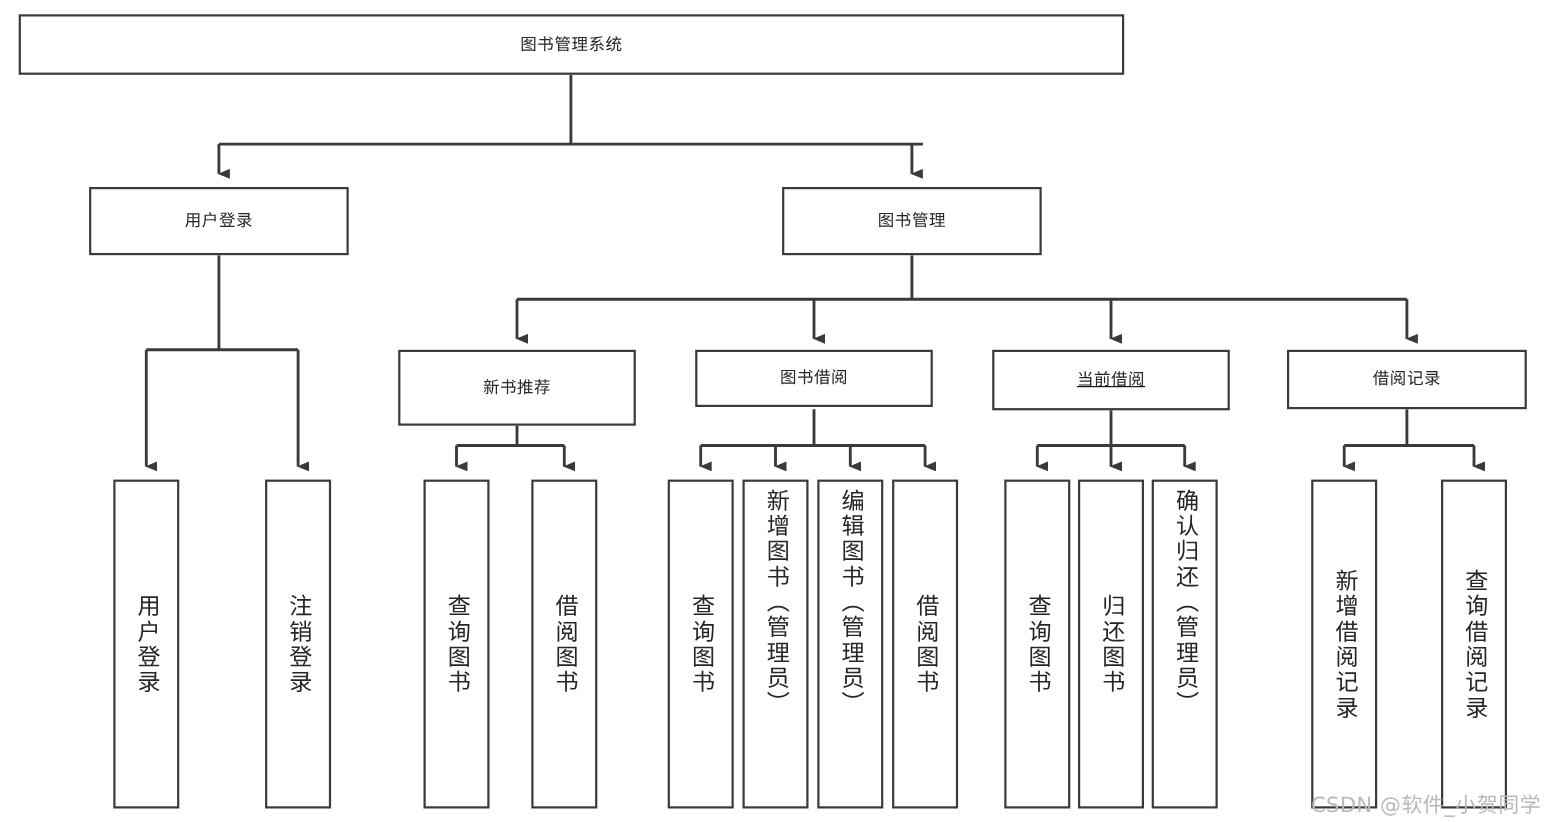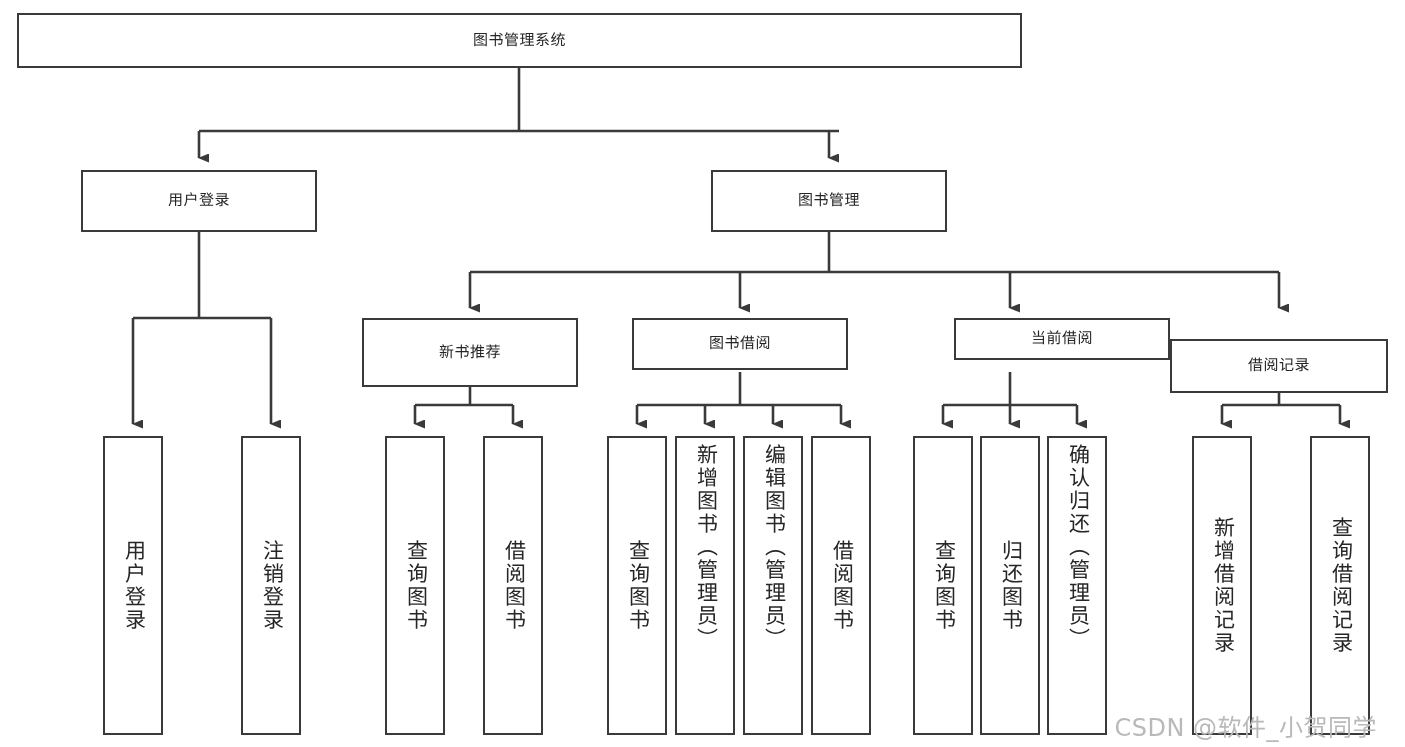--- a/index.html
+++ b/index.html
@@ -51,23 +51,23 @@
   .node.leaf{
     align-items:flex-start;
     padding-top:6px;
   }
   .node.leaf.short{
     align-items:center;
     padding-top:0;
   }
   #watermark{
     position:absolute;
-    right:28px;
+    right:4px;
     bottom:4px;
-    font-size:24px;
+    font-size:19px;
     color:#b9b9b9;
     z-index:5;
     white-space:nowrap;
     letter-spacing:0.5px;
   }
 </style>
 </head>
 <body>
 
 <div id="diagram-root">
@@ -132,24 +132,24 @@
   <div class="node" style="left:711px;top:170px;width:236px;height:62px;">
     <span class="label">图书管理</span>
   </div>
 
   <div class="node" style="left:362px;top:318px;width:216px;height:69px;">
     <span class="label">新书推荐</span>
   </div>
   <div class="node" style="left:632px;top:318px;width:216px;height:52px;">
     <span class="label">图书借阅</span>
   </div>
-  <div class="node" style="left:954px;top:318px;width:216px;height:42px;">
+  <div class="node" style="left:902px;top:318px;width:216px;height:55px;text-decoration:underline;">
     <span class="label">当前借阅</span>
   </div>
-  <div class="node" style="left:1170px;top:318px;width:218px;height:54px;margin-top:21px;">
+  <div class="node" style="left:1170px;top:318px;width:218px;height:54px;">
     <span class="label">借阅记录</span>
   </div>
 
   <div class="node leaf short" style="left:103px;top:436px;width:60px;height:299px;">
     <span class="label">用户登录</span>
   </div>
   <div class="node leaf short" style="left:241px;top:436px;width:60px;height:299px;">
     <span class="label">注销登录</span>
   </div>
 

